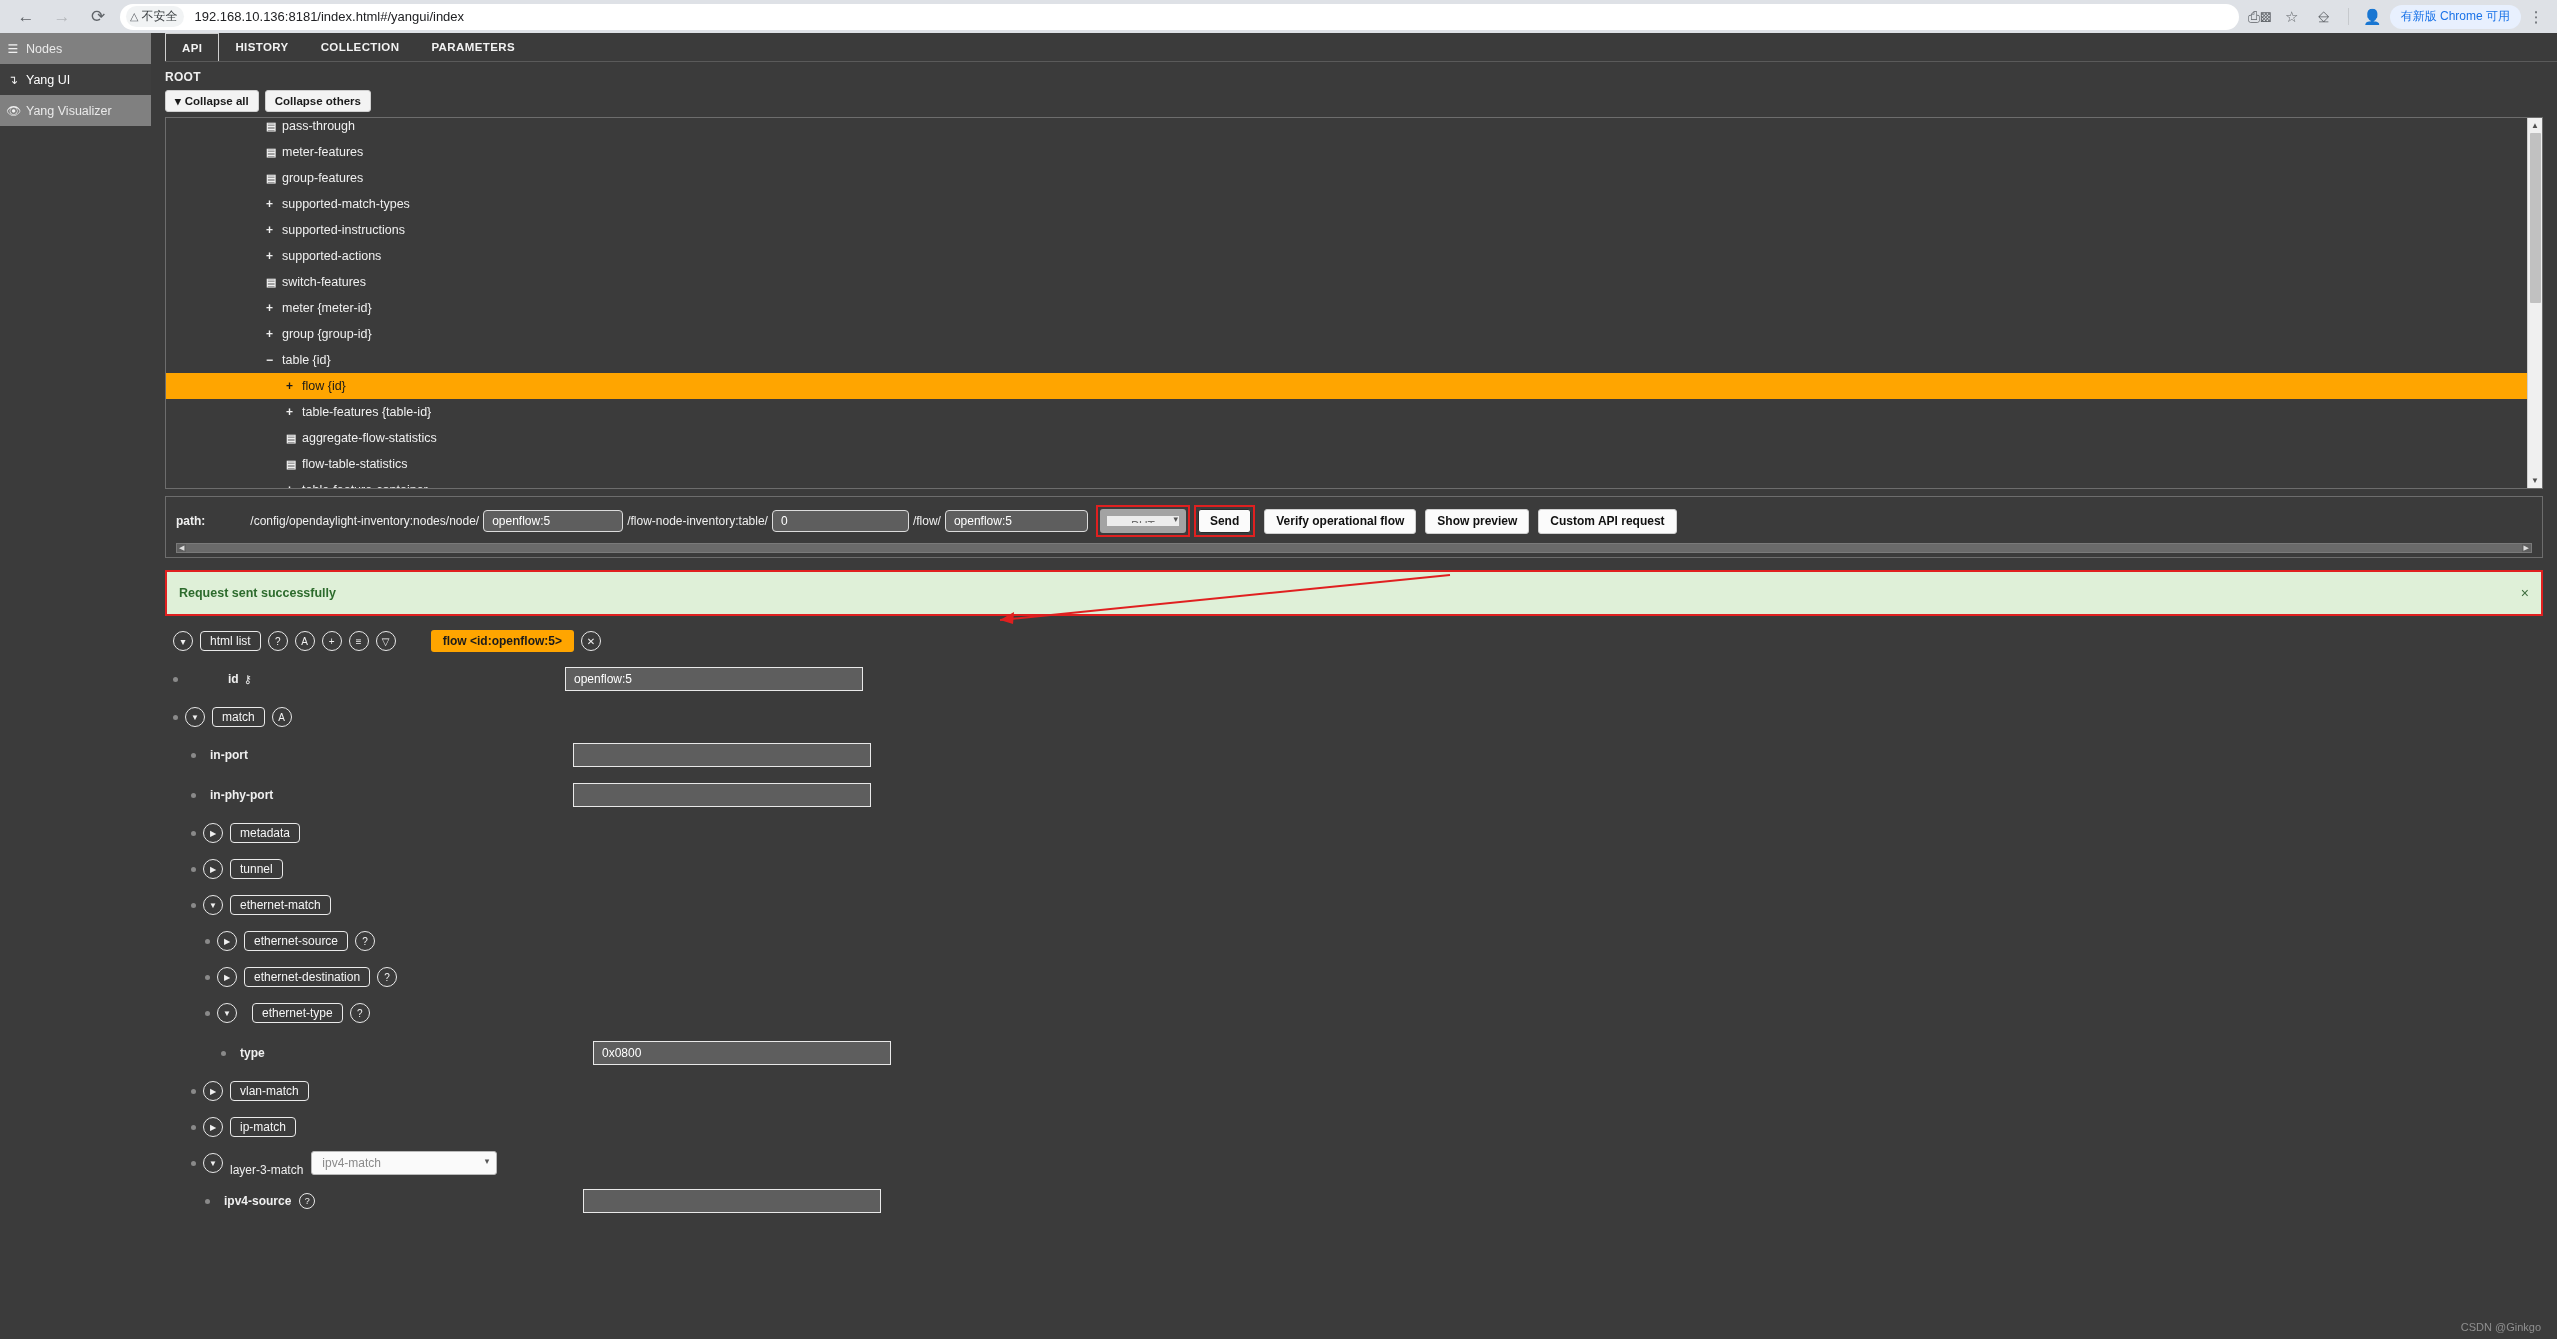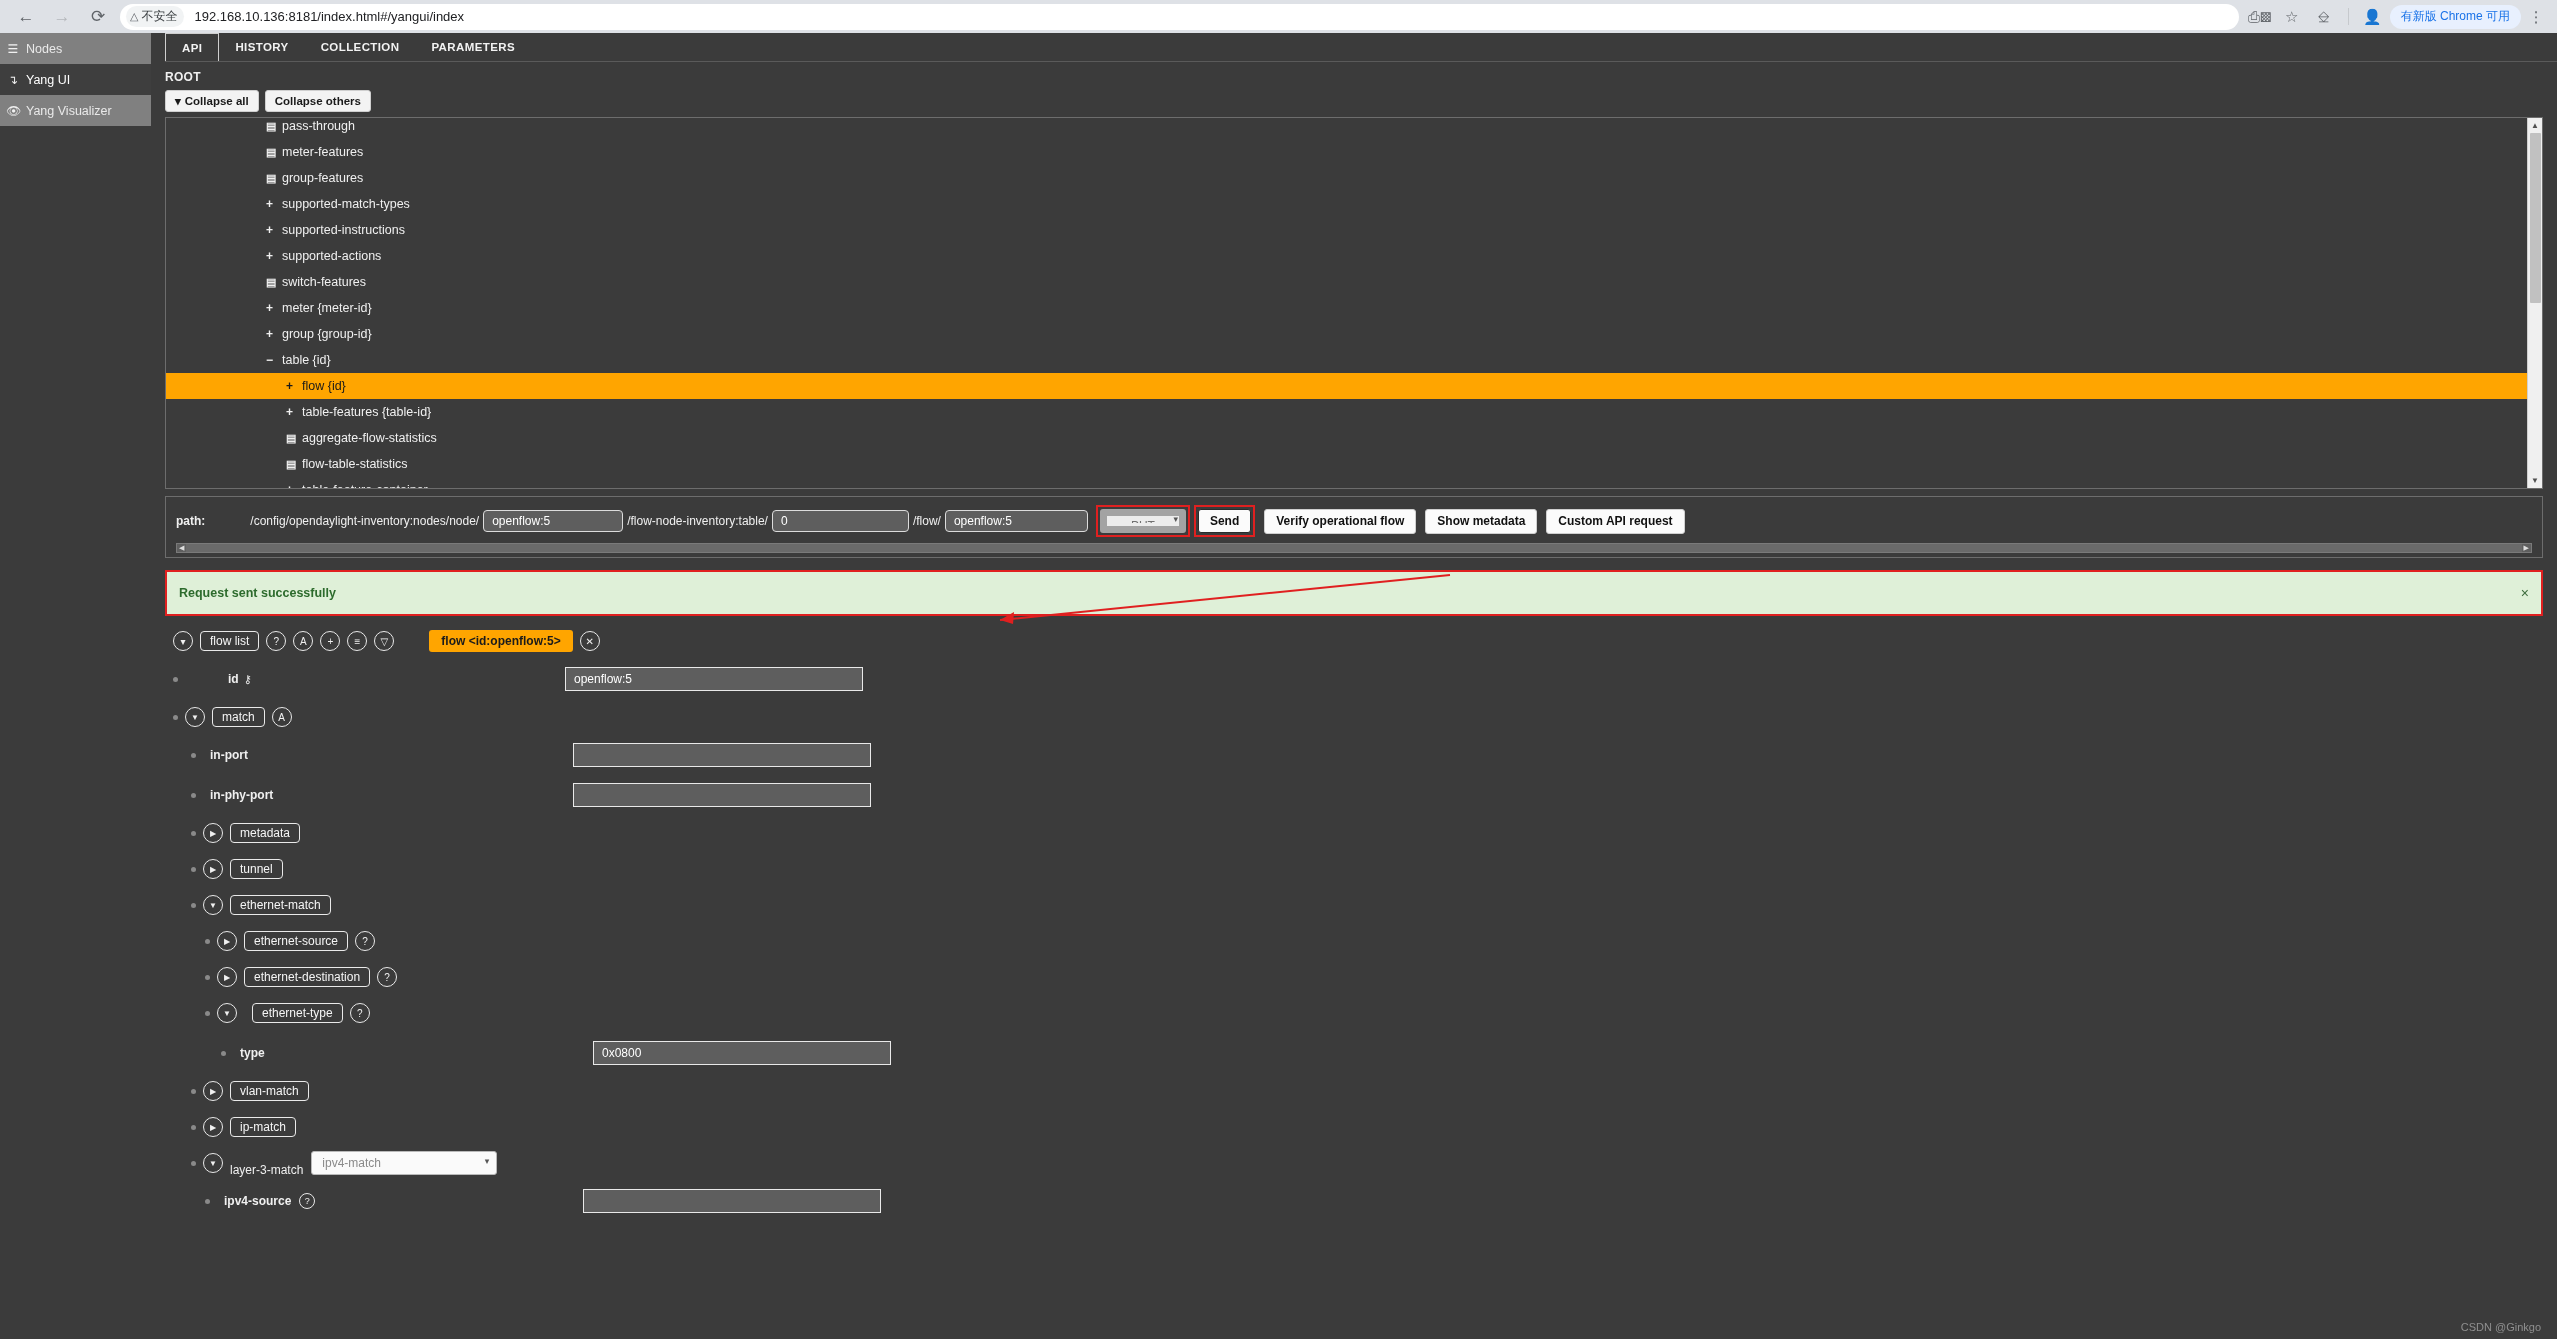--- a/index.html
+++ b/index.html
@@ -341,40 +341,40 @@
             <select id="method-select">
               <option>PUT</option>
             </select>
             <span class="sel-caret">▾</span>
           </span>
         </span>
         <span class="redbox">
           <button id="send-btn">Send</button>
         </span>
         <button class="abtn">Verify operational flow</button>
-        <button class="abtn">Show metadata</button>
+        <button class="abtn">Show preview</button>
         <button class="abtn">Custom API request</button>
       </div>
       <div id="hscroll">
         <span>◀</span>
         <span class="bar"></span>
         <span>▶</span>
       </div>
     </div>
 
     <div id="alert">
       <span id="alert-text">Request sent successfully</span>
       <span id="alert-close">×</span>
     </div>
 
     <div id="form-area">
 
       <div class="ftoolbar">
         <span class="circ">▾</span>
-        <span class="pill">flow list</span>
+        <span class="pill">html list</span>
         <span class="circ">?</span>
         <span class="circ">A</span>
         <span class="circ">+</span>
         <span class="circ">≡</span>
         <span class="circ">▽</span>
         <span class="orange-tag">flow  &lt;id:openflow:5&gt;</span>
         <span class="circ">✕</span>
       </div>
 
       <div id="form-rows">

